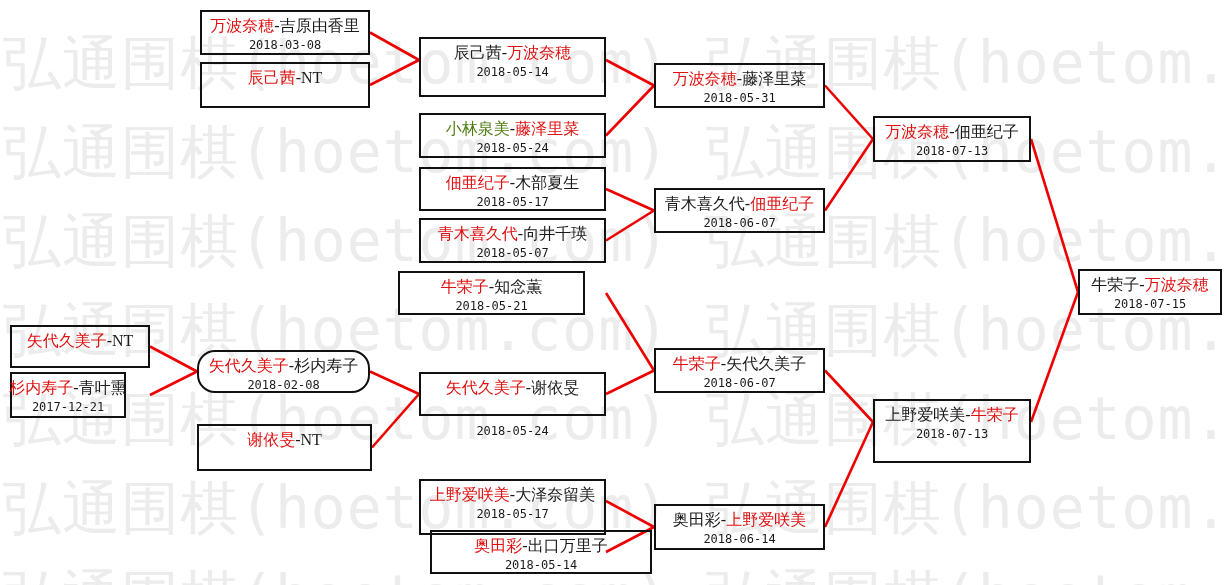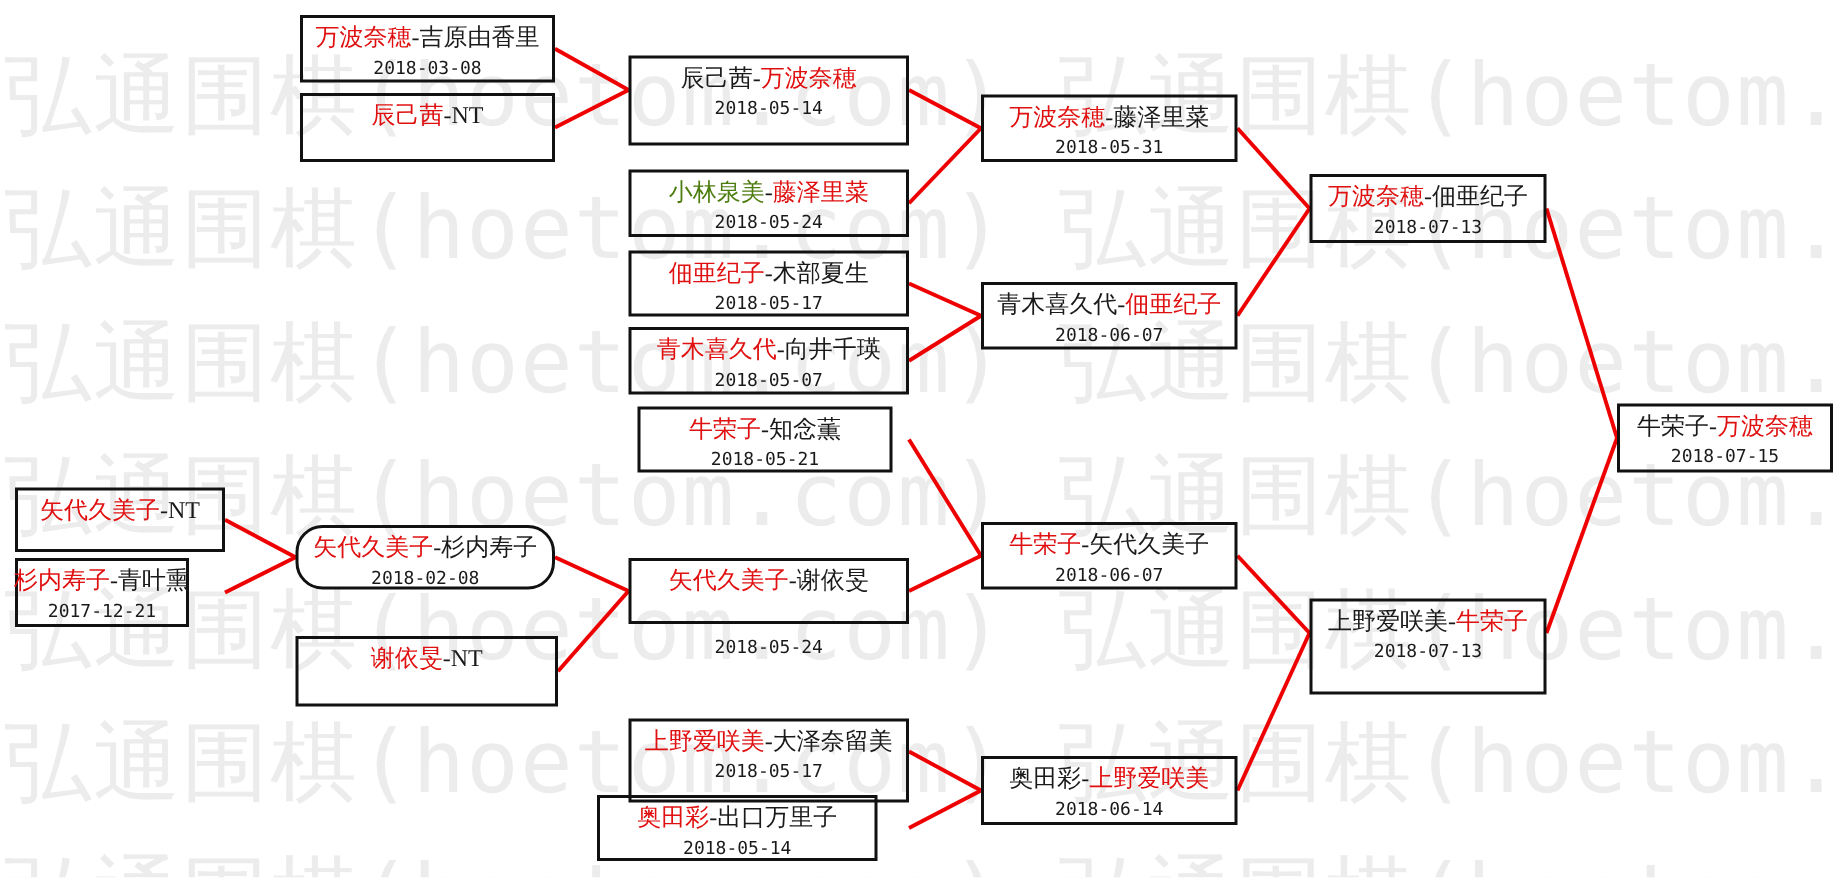--- a/index.html
+++ b/index.html
@@ -105,21 +105,21 @@
       <div class="date">2018-05-24</div>
     </div>
     <div class="match" style="left: 419px; top: 167px; width: 187px; height: 44px; border-color: rgb(17, 17, 17);">
       <div class="names"><span style="color: rgb(224, 16, 16);">佃亜纪子</span><span style="color: rgb(26, 26, 26);">-</span><span style="color: rgb(26, 26, 26);">木部夏生</span></div>
       <div class="date">2018-05-17</div>
     </div>
     <div class="match" style="left: 419px; top: 218px; width: 187px; height: 45px; border-color: rgb(17, 17, 17);">
       <div class="names"><span style="color: rgb(224, 16, 16);">青木喜久代</span><span style="color: rgb(26, 26, 26);">-</span><span style="color: rgb(26, 26, 26);">向井千瑛</span></div>
       <div class="date">2018-05-07</div>
     </div>
-    <div class="match" style="left: 425px; top: 271px; width: 170px; height: 44px; border-color: rgb(17, 17, 17);">
+    <div class="match" style="left: 398px; top: 271px; width: 187px; height: 44px; border-color: rgb(17, 17, 17);">
       <div class="names"><span style="color: rgb(224, 16, 16);">牛荣子</span><span style="color: rgb(26, 26, 26);">-</span><span style="color: rgb(26, 26, 26);">知念薫</span></div>
       <div class="date">2018-05-21</div>
     </div>
     <div class="match" style="left: 654px; top: 63px; width: 171px; height: 45px; border-color: rgb(17, 17, 17);">
       <div class="names"><span style="color: rgb(224, 16, 16);">万波奈穂</span><span style="color: rgb(26, 26, 26);">-</span><span style="color: rgb(26, 26, 26);">藤泽里菜</span></div>
       <div class="date">2018-05-31</div>
     </div>
     <div class="match" style="left: 654px; top: 188px; width: 171px; height: 45px; border-color: rgb(17, 17, 17);">
       <div class="names"><span style="color: rgb(26, 26, 26);">青木喜久代</span><span style="color: rgb(26, 26, 26);">-</span><span style="color: rgb(224, 16, 16);">佃亜纪子</span></div>
       <div class="date">2018-06-07</div>
@@ -149,21 +149,21 @@
       <div class="date">2018-05-24</div>
     </div>
     <div class="match" style="left: 654px; top: 348px; width: 171px; height: 45px; border-color: rgb(17, 17, 17);">
       <div class="names"><span style="color: rgb(224, 16, 16);">牛荣子</span><span style="color: rgb(26, 26, 26);">-</span><span style="color: rgb(26, 26, 26);">矢代久美子</span></div>
       <div class="date">2018-06-07</div>
     </div>
     <div class="match" style="left: 419px; top: 479px; width: 187px; height: 56px; border-color: rgb(17, 17, 17);">
       <div class="names"><span style="color: rgb(224, 16, 16);">上野爱咲美</span><span style="color: rgb(26, 26, 26);">-</span><span style="color: rgb(26, 26, 26);">大泽奈留美</span></div>
       <div class="date">2018-05-17</div>
     </div>
-    <div class="match" style="left: 398px; top: 530px; width: 187px; height: 44px; border-color: rgb(17, 17, 17);">
+    <div class="match" style="left: 430px; top: 530px; width: 222px; height: 44px; border-color: rgb(17, 17, 17);">
       <div class="names"><span style="color: rgb(224, 16, 16);">奥田彩</span><span style="color: rgb(26, 26, 26);">-</span><span style="color: rgb(26, 26, 26);">出口万里子</span></div>
       <div class="date">2018-05-14</div>
     </div>
     <div class="match" style="left: 654px; top: 504px; width: 171px; height: 46px; border-color: rgb(17, 17, 17);">
       <div class="names"><span style="color: rgb(26, 26, 26);">奥田彩</span><span style="color: rgb(26, 26, 26);">-</span><span style="color: rgb(224, 16, 16);">上野爱咲美</span></div>
       <div class="date">2018-06-14</div>
     </div>
     <div class="match" style="left: 873px; top: 399px; width: 158px; height: 64px; border-color: rgb(17, 17, 17);">
       <div class="names"><span style="color: rgb(26, 26, 26);">上野爱咲美</span><span style="color: rgb(26, 26, 26);">-</span><span style="color: rgb(224, 16, 16);">牛荣子</span></div>
       <div class="date">2018-07-13</div>

